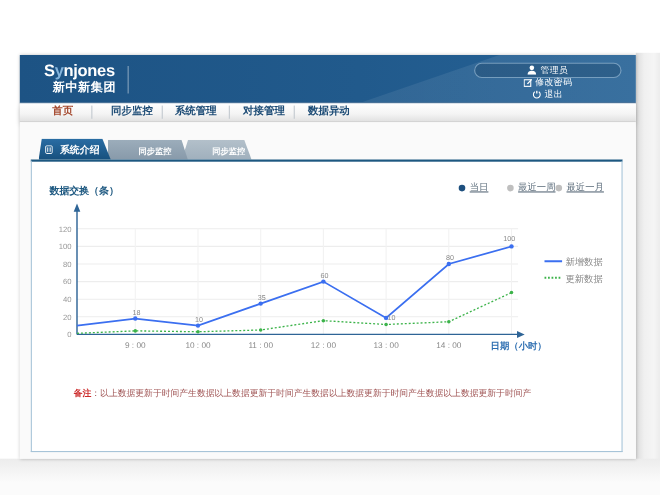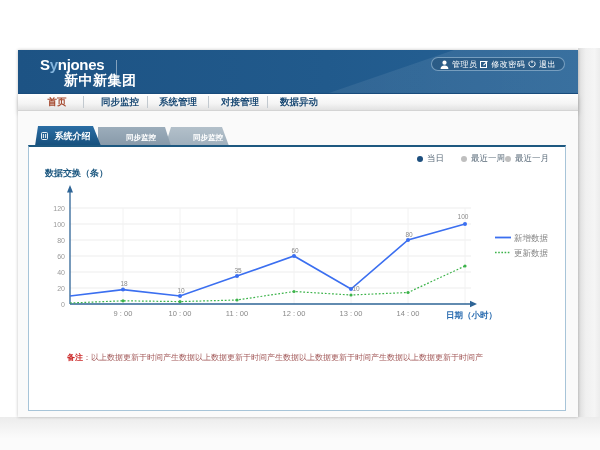--- a/index.html
+++ b/index.html
@@ -14,27 +14,27 @@
   
   .hdr{position:absolute;left:0;top:0;width:560px;height:43px;border-bottom:1px solid #1a4d7e;
        background:linear-gradient(to right,#1d5384 0%,#215a8c 55%,#266296 100%);}
   .hdr .sheen{position:absolute;left:0;top:0;width:560px;height:43px;
        background:linear-gradient(to right,rgba(255,255,255,0.05),rgba(255,255,255,0.09));
        clip-path:polygon(311px 43px,436px 0,560px 0,560px 43px);}
   .logo{position:absolute;left:22px;top:6px;color:#fff;font-weight:bold;
         font-size:15px;letter-spacing:-0.3px;}
   .logo .yy{color:#85b5dd;}
   .logocn{position:absolute;left:30px;top:22px;color:#fff;font-weight:bold;
-        font-size:14px;letter-spacing:0.5px;margin-left:16px;}
+        font-size:11px;letter-spacing:0.5px;}
   .hvline{position:absolute;left:98px;top:10px;width:1px;height:25px;background:rgba(255,255,255,0.45);}
   .htitle{position:absolute;left:104px;top:15px;color:#fff;font-size:12px;letter-spacing:0.5px;}
   .pill{position:absolute;right:13px;top:7px;height:14px;width:134px;
         background:rgba(8,39,68,0.22);border:1px solid rgba(180,210,235,0.55);
         border-radius:9px;display:flex;align-items:center;justify-content:space-between;
-        padding:0 8px;box-sizing:border-box;color:#fff;font-size:8px;}
+        padding:0 8px;box-sizing:border-box;color:#fff;font-size:8px;flex-direction:column;}
   .pill span{display:flex;align-items:center;gap:3px;white-space:nowrap;letter-spacing:0.5px;}
   
   .nav{position:absolute;left:0;top:44px;width:560px;height:16px;
        background:linear-gradient(to bottom,#ffffff 0%,#f4f4f4 60%,#e2e2e2 100%);
        border-bottom:1px solid #d4d4d4;box-shadow:0 3px 5px rgba(0,0,0,0.15);}
   .nav i{position:absolute;top:2px;width:1px;height:12px;background:#c2c9cf;}
   .nav b{position:absolute;top:0;height:16px;line-height:16px;font-size:9.5px;
          color:#1c4b75;transform:translateX(-50%);white-space:nowrap;}
   .nav b.red{color:#a54a30;}
   
@@ -47,22 +47,22 @@
   .tab2{left:80px;top:77px;width:73px;height:19px;line-height:21px;font-size:7.5px;padding-right:4px;box-sizing:border-box;
         background:linear-gradient(to bottom,#9cadbb,#8799a9);
         clip-path:polygon(0 0,67px 0,73px 100%,0 100%);z-index:2;}
   .tab3{left:147px;top:77px;width:64px;height:19px;line-height:21px;font-size:7.5px;padding-right:2px;box-sizing:border-box;
         background:linear-gradient(to bottom,#b3c0ca,#9fafbc);
         clip-path:polygon(6px 0,57px 0,64px 100%,0 100%);z-index:1;}
   .tabico{display:inline-block;vertical-align:-1px;margin-right:4px;}
   .panel{position:absolute;left:10px;top:95px;width:536px;height:263px;background:#fff;
          border:1px solid #a7c4d8;border-top:2px solid #1d5880;z-index:4;}
   
-  .rgroup{position:absolute;top:5px;height:13px;display:flex;align-items:center;
-          font-size:8.5px;color:#5a6b7a;white-space:nowrap;}
+  .rgroup{position:absolute;top:17px;height:13px;display:flex;align-items:center;
+          font-size:8.5px;color:#5a6b7a;white-space:nowrap;text-decoration:underline;}
   .dot{width:6px;height:6px;border-radius:50%;background:#bfbfbf;display:inline-block;margin-right:4px;flex:none;}
   .dot.on{background:#1d4f7e;}
   .note{position:absolute;left:38px;top:205px;font-size:8px;color:#a05555;white-space:nowrap;}
   .note b{color:#cc2a2a;}
 </style>
 </head>
 <body>
   <div class="rband"></div>
   <div class="bband"></div>
   <div class="win">

